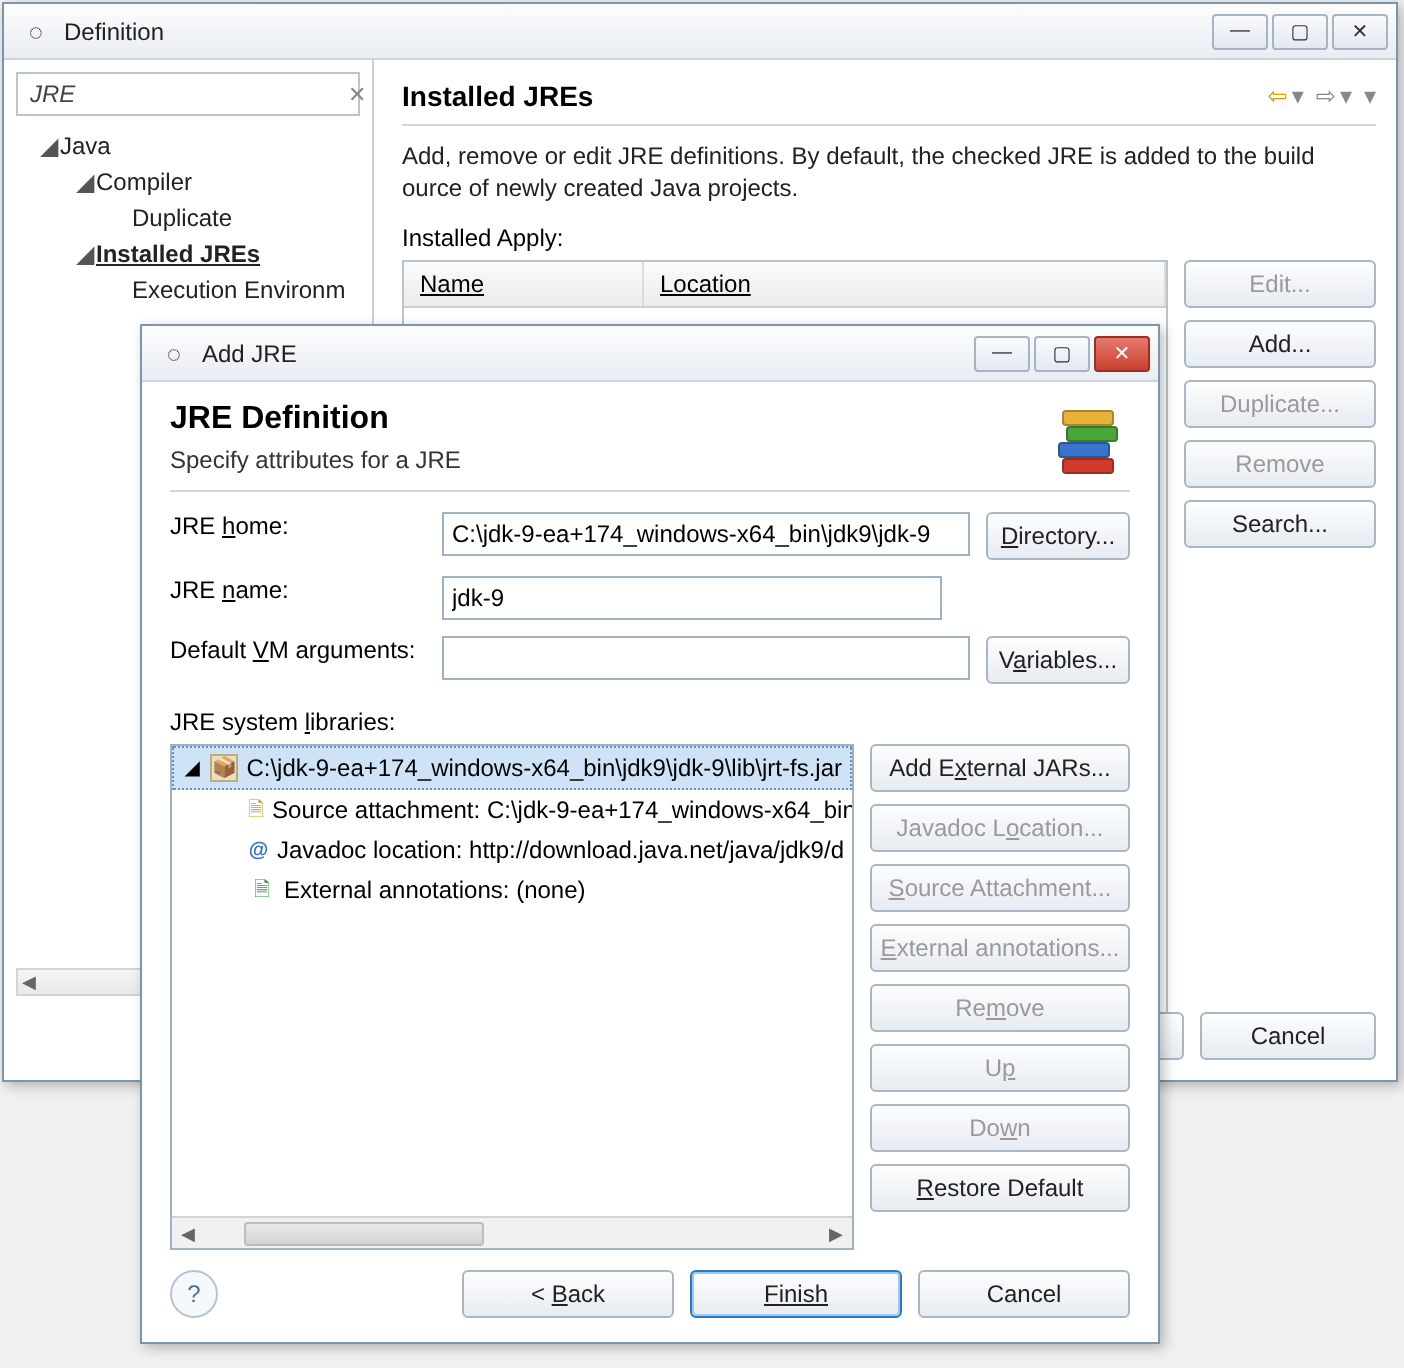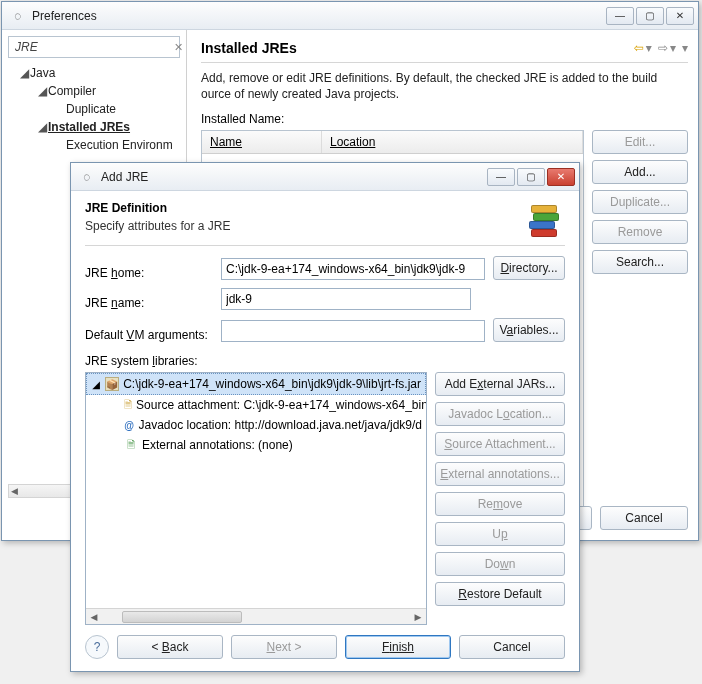--- a/index.html
+++ b/index.html
@@ -47,30 +47,30 @@
 .footerbtns .btn { width: 88px; }
 
 .help { width: 24px; height: 24px; border: 1px solid #b8c4d0; border-radius: 12px; display: flex; align-items: center; justify-content: center; color: #4a6d9b; background: #f6f9fc; position: absolute; left: 10px; bottom: 10px; }
 .hsplit { position:absolute; left:6px; bottom:42px; width:174px; height:14px; border:1px solid #d4d4d4; background:linear-gradient(#f5f5f5,#e8e8e8); display:flex; align-items:center; }
 .hsplit .tri { font-size:9px; color:#666; padding:0 2px; }
 
 .addjre { left: 70px; top: 162px; width: 510px; height: 510px; }
 .addjre .dbody { padding: 10px 14px 12px 14px; height: calc(100% - 28px); display: flex; flex-direction: column; position: relative; }
 .dhead { border-bottom: 1px solid #d6d6d6; padding-bottom: 8px; margin-bottom: 10px; display: flex; }
 .dhead .txt { flex: 1; }
-.dhead h2 { margin: 0 0 4px 0; font-size: 12px; font-weight: bold; }
+.dhead h2 { margin: 0 0 4px 0; font-size: 16px; font-weight: bold; }
 .dhead .sub { color: #333; }
 .books { width: 40px; height: 36px; position: relative; }
 .bk { position: absolute; width: 26px; height: 8px; border-radius: 2px; border: 1px solid rgba(0,0,0,0.25); }
 .bk1 { background:#cf3b2d; bottom:0; left:6px; }
 .bk2 { background:#3a74c8; bottom:8px; left:4px; }
 .bk3 { background:#4aa53a; bottom:16px; left:8px; }
 .bk4 { background:#e6b23a; bottom:24px; left:6px; }
 
-.formrow { display: flex; align-items: flex-end; gap: 8px; margin-bottom: 8px; }
+.formrow { display: flex; align-items: flex-start; gap: 8px; margin-bottom: 8px; }
 .formrow .lbl { width: 128px; }
 .formrow .inp { flex: 1; height: 22px; border: 1px solid #9fb2c6; padding: 0 4px; background: #fff; }
 .formrow .btn { width: 72px; }
 
 .libwrap { flex: 1; display: flex; gap: 8px; min-height: 0; }
 .libtree { flex: 1; border: 1px solid #9fb2c6; background: #fff; overflow: hidden; position: relative; }
 .libtree .row { padding: 3px 4px; white-space: nowrap; display:flex; align-items:center; gap:4px; }
 .libtree .row.sel { background: #cfe3f8; border: 1px dotted #6a93c0; }
 .libtree .ii { display:inline-flex; width:14px; height:14px; align-items:center; justify-content:center; font-size:10px; }
 .libtree .scrollbar { position:absolute; left:0; right:0; bottom:0; height:16px; background:#f1f1f1; border-top:1px solid #d4d4d4; display:flex; align-items:center; }
@@ -84,21 +84,21 @@
 .dhelp { width: 24px; height: 24px; border: 1px solid #b8c4d0; border-radius: 12px; display: flex; align-items: center; justify-content: center; color: #4a6d9b; background: #f6f9fc; position:absolute; left:14px; bottom:12px; }
 
 u.m { text-decoration: underline; }
 </style>
 </head>
 <body>
 
 <div class="win prefs">
   <div class="titlebar">
     <span class="ticon">◌</span>
-    <span class="title">Preferences</span>
+    <span class="title">Definition</span>
     <div class="wbtns">
       <div class="wbtn">—</div>
       <div class="wbtn">▢</div>
       <div class="wbtn">✕</div>
     </div>
   </div>
   <div class="prefs-body">
     <div class="prefs-left">
       <div class="filterbox">
         <input value="JRE" style="">
@@ -122,21 +122,21 @@
         <div class="page-title">Installed JREs</div>
         <div class="nav-arrows">
           <span class="y">⇦</span>
             <span>▾</span>
           <span style="margin-left:4px;">⇨</span>
             <span>▾</span>
           <span style="margin-left:4px;">▾</span>
         </div>
       </div>
       <div class="desc">Add, remove or edit JRE definitions. By default, the checked JRE is added to the build ource of newly created Java projects.</div>
-      <div class="subhead"><span>Installed Name:</span></div>
+      <div class="subhead"><span>Installed Apply:</span></div>
       <div class="listpanel">
         <div class="table-wrap">
           <div class="thead">
             <div class="th">Name</div>
             <div class="th" style="flex:1">Location</div>
           </div>
         </div>
         <div class="btncol">
           <div class="btn disabled">Edit...</div>
           <div class="btn">Add...</div>
@@ -250,23 +250,20 @@
         <div class="btn">
             <span><u class="m">R</u>estore Default</span>
           </div>
       </div>
     </div>
 
     <div class="wizbtns">
       <div class="btn">
           <span>&lt; <u class="m">B</u>ack</span>
         </div>
-      <div class="btn disabled">
-          <span><u class="m">N</u>ext &gt;</span>
-        </div>
       <div class="btn primary">
           <span><u class="m">F</u>inish</span>
         </div>
       <div class="btn">Cancel</div>
     </div>
     <div class="dhelp">?</div>
   </div>
 </div>
 
 </body></html>

